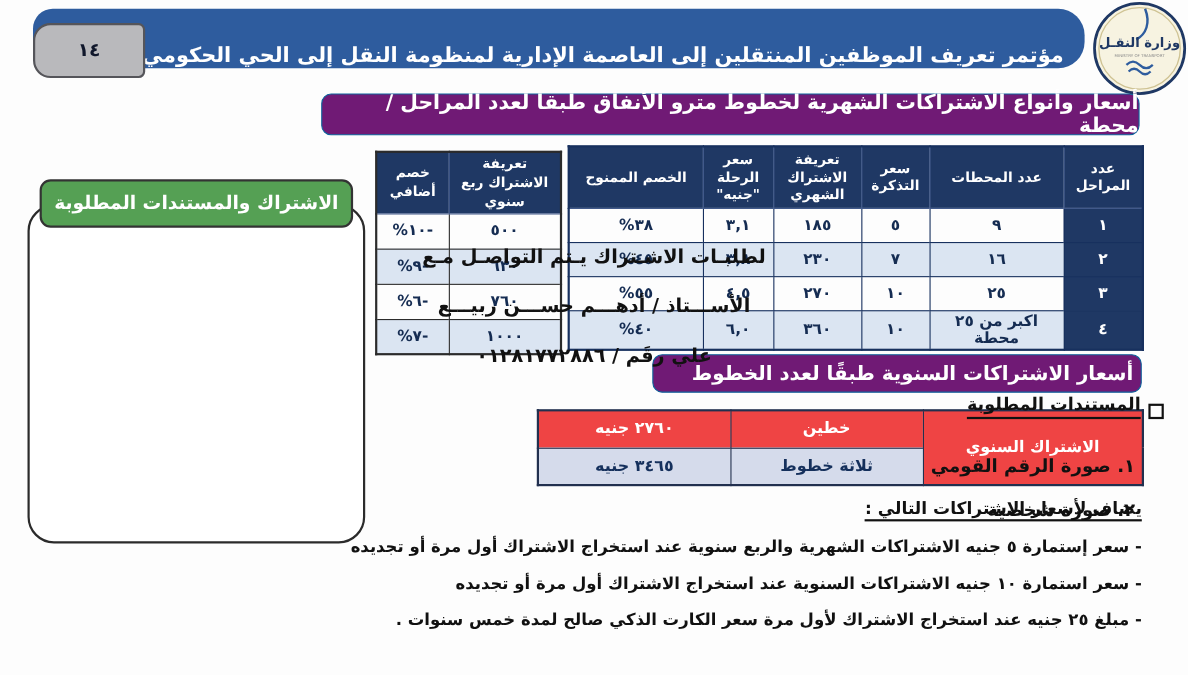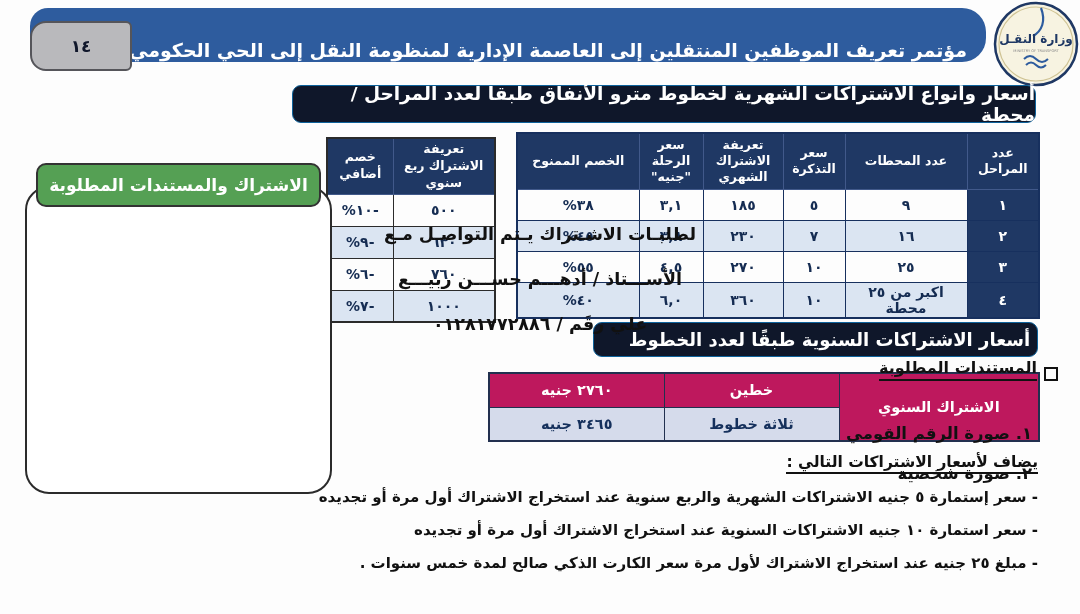--- a/index.html
+++ b/index.html
@@ -25,21 +25,21 @@
     border-radius:16px 6px 6px 16px;
     display:flex; align-items:center; justify-content:center; z-index:2;
   }
   .page-tab .num { font-size:17px; font-weight:bold; color:#10172b; }
 
   
   .logo { position:absolute; right:1px; top:1px; width:86px; height:86px; }
 
   
   .sec-banner {
-    position:absolute; background:#0f172a; border:1px solid #0e639c;
+    position:absolute; background:#701a75; border:1px solid #0e639c;
     border-radius:9px; display:flex; align-items:center; justify-content:center;
     color:#fff; font-weight:bold;padding-left:28px;
   }
   .sec-banner.monthly { left:292px; top:85px; width:744px; height:38px; font-size:18.5px; }
   .sec-banner.annual  { left:593px; top:322px; width:445px; height:35px; font-size:18px; }
 
   
   table { border-collapse:collapse; table-layout:fixed; }
   th, td { text-align:center; vertical-align:middle; font-weight:bold; }
   .ltr { direction:ltr; unicode-bidi:isolate; }
@@ -51,32 +51,32 @@
     height:56px; border:1.5px solid #3a5franco; border:1.5px solid #41598a; padding:2px;
   }
   .mtable td {
     height:31px; border:1.5px solid #17305e; font-size:14px; color:#152c52; padding:1px 3px;
   }
   .mtable tr.alt td { background:#dbe5f2; }
   .mtable td.navycell { background:#1f3864; color:#fff; }
   .mtable tr.alt td.navycell { background:#1f3864; }
 
   
-  .qtable { position:absolute; left:326px; top:137px; width:170px; border:2.5px solid #2b2b2b;padding-left:22px; }
+  .qtable { position:absolute; left:341px; top:137px; width:170px; border:2.5px solid #2b2b2b;padding-left:22px; }
   .qtable th {
     background:#1f3864; color:#fff; font-size:12.5px; line-height:1.35;
     height:50px; border:1.5px solid #41598a; padding:2px;
   }
   .qtable td { height:32px; border:1.8px solid #2b2b2b; font-size:14px; color:#152c52; }
   .qtable tr.alt td { background:#dbe5f2; }
 
   
   .atable { position:absolute; left:488px; top:372px; width:550px; border:2.5px solid #22304f; }
   .atable td { height:34px; border:1.8px solid #22304f; font-size:14.5px; }
-  .atable td.bluecell { background:#be185d; color:#ffffff; }
+  .atable td.bluecell { background:#ef4444; color:#ffffff; }
   .atable td.lightcell { background:#d5dbeb; color:#15305c; }
 
   
   .sidebar-box {
     position:absolute; left:25px; top:186px; width:307px; height:308px;
     background:#fff; border:2px solid #2b2b2b; border-radius:24px;
   }
   .green-header {
     position:absolute; left:36px; top:163px; width:285px; height:44px;
     background:#55a054; border:2px solid #333; border-radius:10px;
@@ -84,21 +84,21 @@
     color:#fff; font-weight:bold; font-size:17px;
   }
   .contact { position:absolute; left:12px; right:12px; top:212px; text-align:center; }
   .contact .cline { font-size:17.5px; font-weight:bold; color:#111; line-height:45px; white-space:nowrap; }
   .docs-title {
     position:absolute; right:22px; top:358px; font-size:16px; font-weight:bold; color:#111;
     display:flex; align-items:flex-end; gap:7px;
   }
   .docs-title .box-icon { width:14px; height:14px; border:2px solid #111; display:inline-block; }
   .docs-title .t { border-bottom:2px solid #111; padding-bottom:2px; }
-  .docs-list { position:absolute; right:48px; top:414px; }
+  .docs-list { position:absolute; right:48px; top:404px; }
   .docs-list .ditem { font-size:16.5px; font-weight:bold; color:#111; line-height:40px; }
 
   
   .footer { position:absolute; right:42px; top:452px; width:1000px; text-align:right; }
   .footer .ftitle {
     display:inline-block; font-size:15.5px; font-weight:bold; color:#111;
     border-bottom:2px solid #111; padding-bottom:1px; margin-bottom:7px;
   }
   .footer .fitem { font-size:15px; font-weight:bold; color:#111; line-height:33px; white-space:nowrap; }
 </style>

